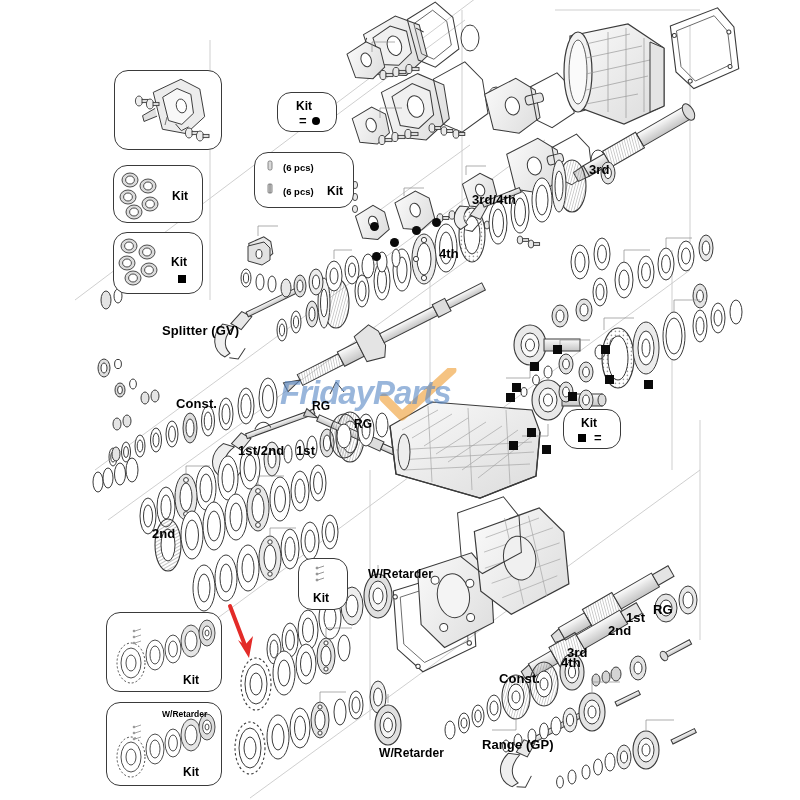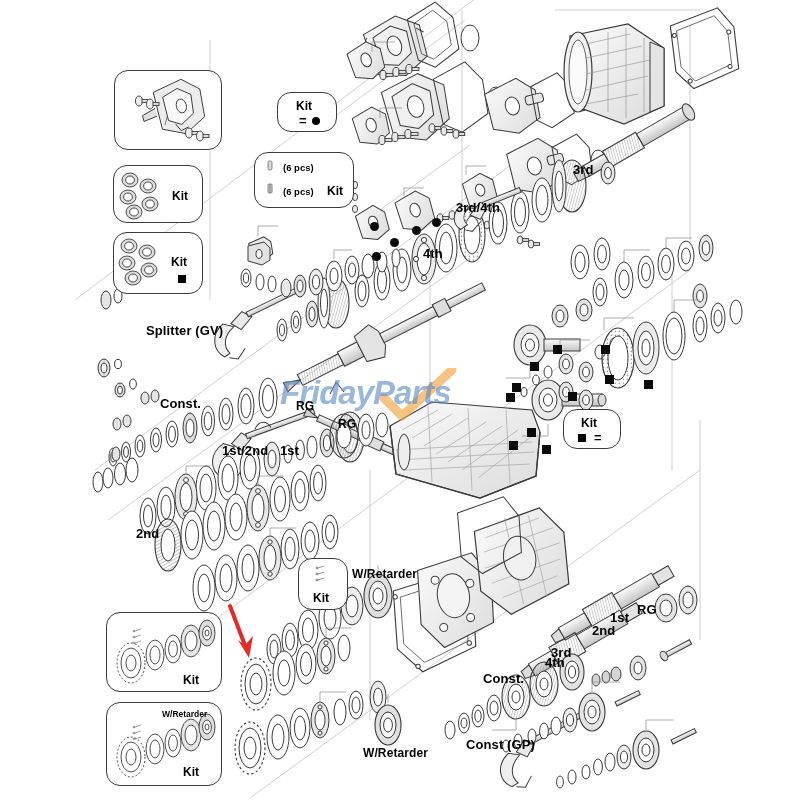--- a/index.html
+++ b/index.html
@@ -13,20 +13,21 @@
 
   
   .lbl{
     position:absolute;
     font-family:"Liberation Sans", sans-serif;
     font-weight:bold;
     color:#000;
     white-space:nowrap;
     line-height:1;
     letter-spacing:.1px;
+    margin-left:16px;
   }
   .lbl.s13{font-size:13px;}
   .lbl.s12{font-size:12px;}
 
   
   .kitbox{
     position:absolute;
     border:1.3px solid #3a3a3a;
     border-radius:14px;
     background:#ffffff;
@@ -1368,25 +1369,25 @@
   </div>
 
   <span class="lbl s13" style="left:146px;top:324px;">Splitter (GV)</span>
   <span class="lbl s13" style="left:160px;top:397px;">Const.</span>
   <span class="lbl s13" style="left:222px;top:444px;">1st/2nd</span>
   <span class="lbl s13" style="left:280px;top:444px;">1st</span>
   <span class="lbl s13" style="left:136px;top:527px;">2nd</span>
   <span class="lbl s12" style="left:296px;top:400px;">RG</span>
   <span class="lbl s12" style="left:338px;top:418px;">RG</span>
   <span class="lbl s13" style="left:573px;top:163px;">3rd</span>
-  <span class="lbl s13" style="left:456px;top:201px;">3rd/4th</span>
+  <span class="lbl s13" style="left:456px;top:193px;">3rd/4th</span>
   <span class="lbl s13" style="left:423px;top:247px;">4th</span>
   <span class="lbl s12" style="left:352px;top:568px;">W/Retarder</span>
   <span class="lbl s12" style="left:363px;top:747px;">W/Retarder</span>
-  <span class="lbl s13" style="left:466px;top:738px;">Const (GP)</span>
+  <span class="lbl s13" style="left:466px;top:738px;">Range (GP)</span>
   <span class="lbl s13" style="left:483px;top:672px;">Const.</span>
   <span class="lbl s13" style="left:545px;top:656px;">4th</span>
   <span class="lbl s13" style="left:551px;top:646px;">3rd</span>
   <span class="lbl s13" style="left:592px;top:624px;">2nd</span>
   <span class="lbl s13" style="left:610px;top:611px;">1st</span>
   <span class="lbl s13" style="left:637px;top:603px;">RG</span>
 
 </div>
 
 </body></html>

